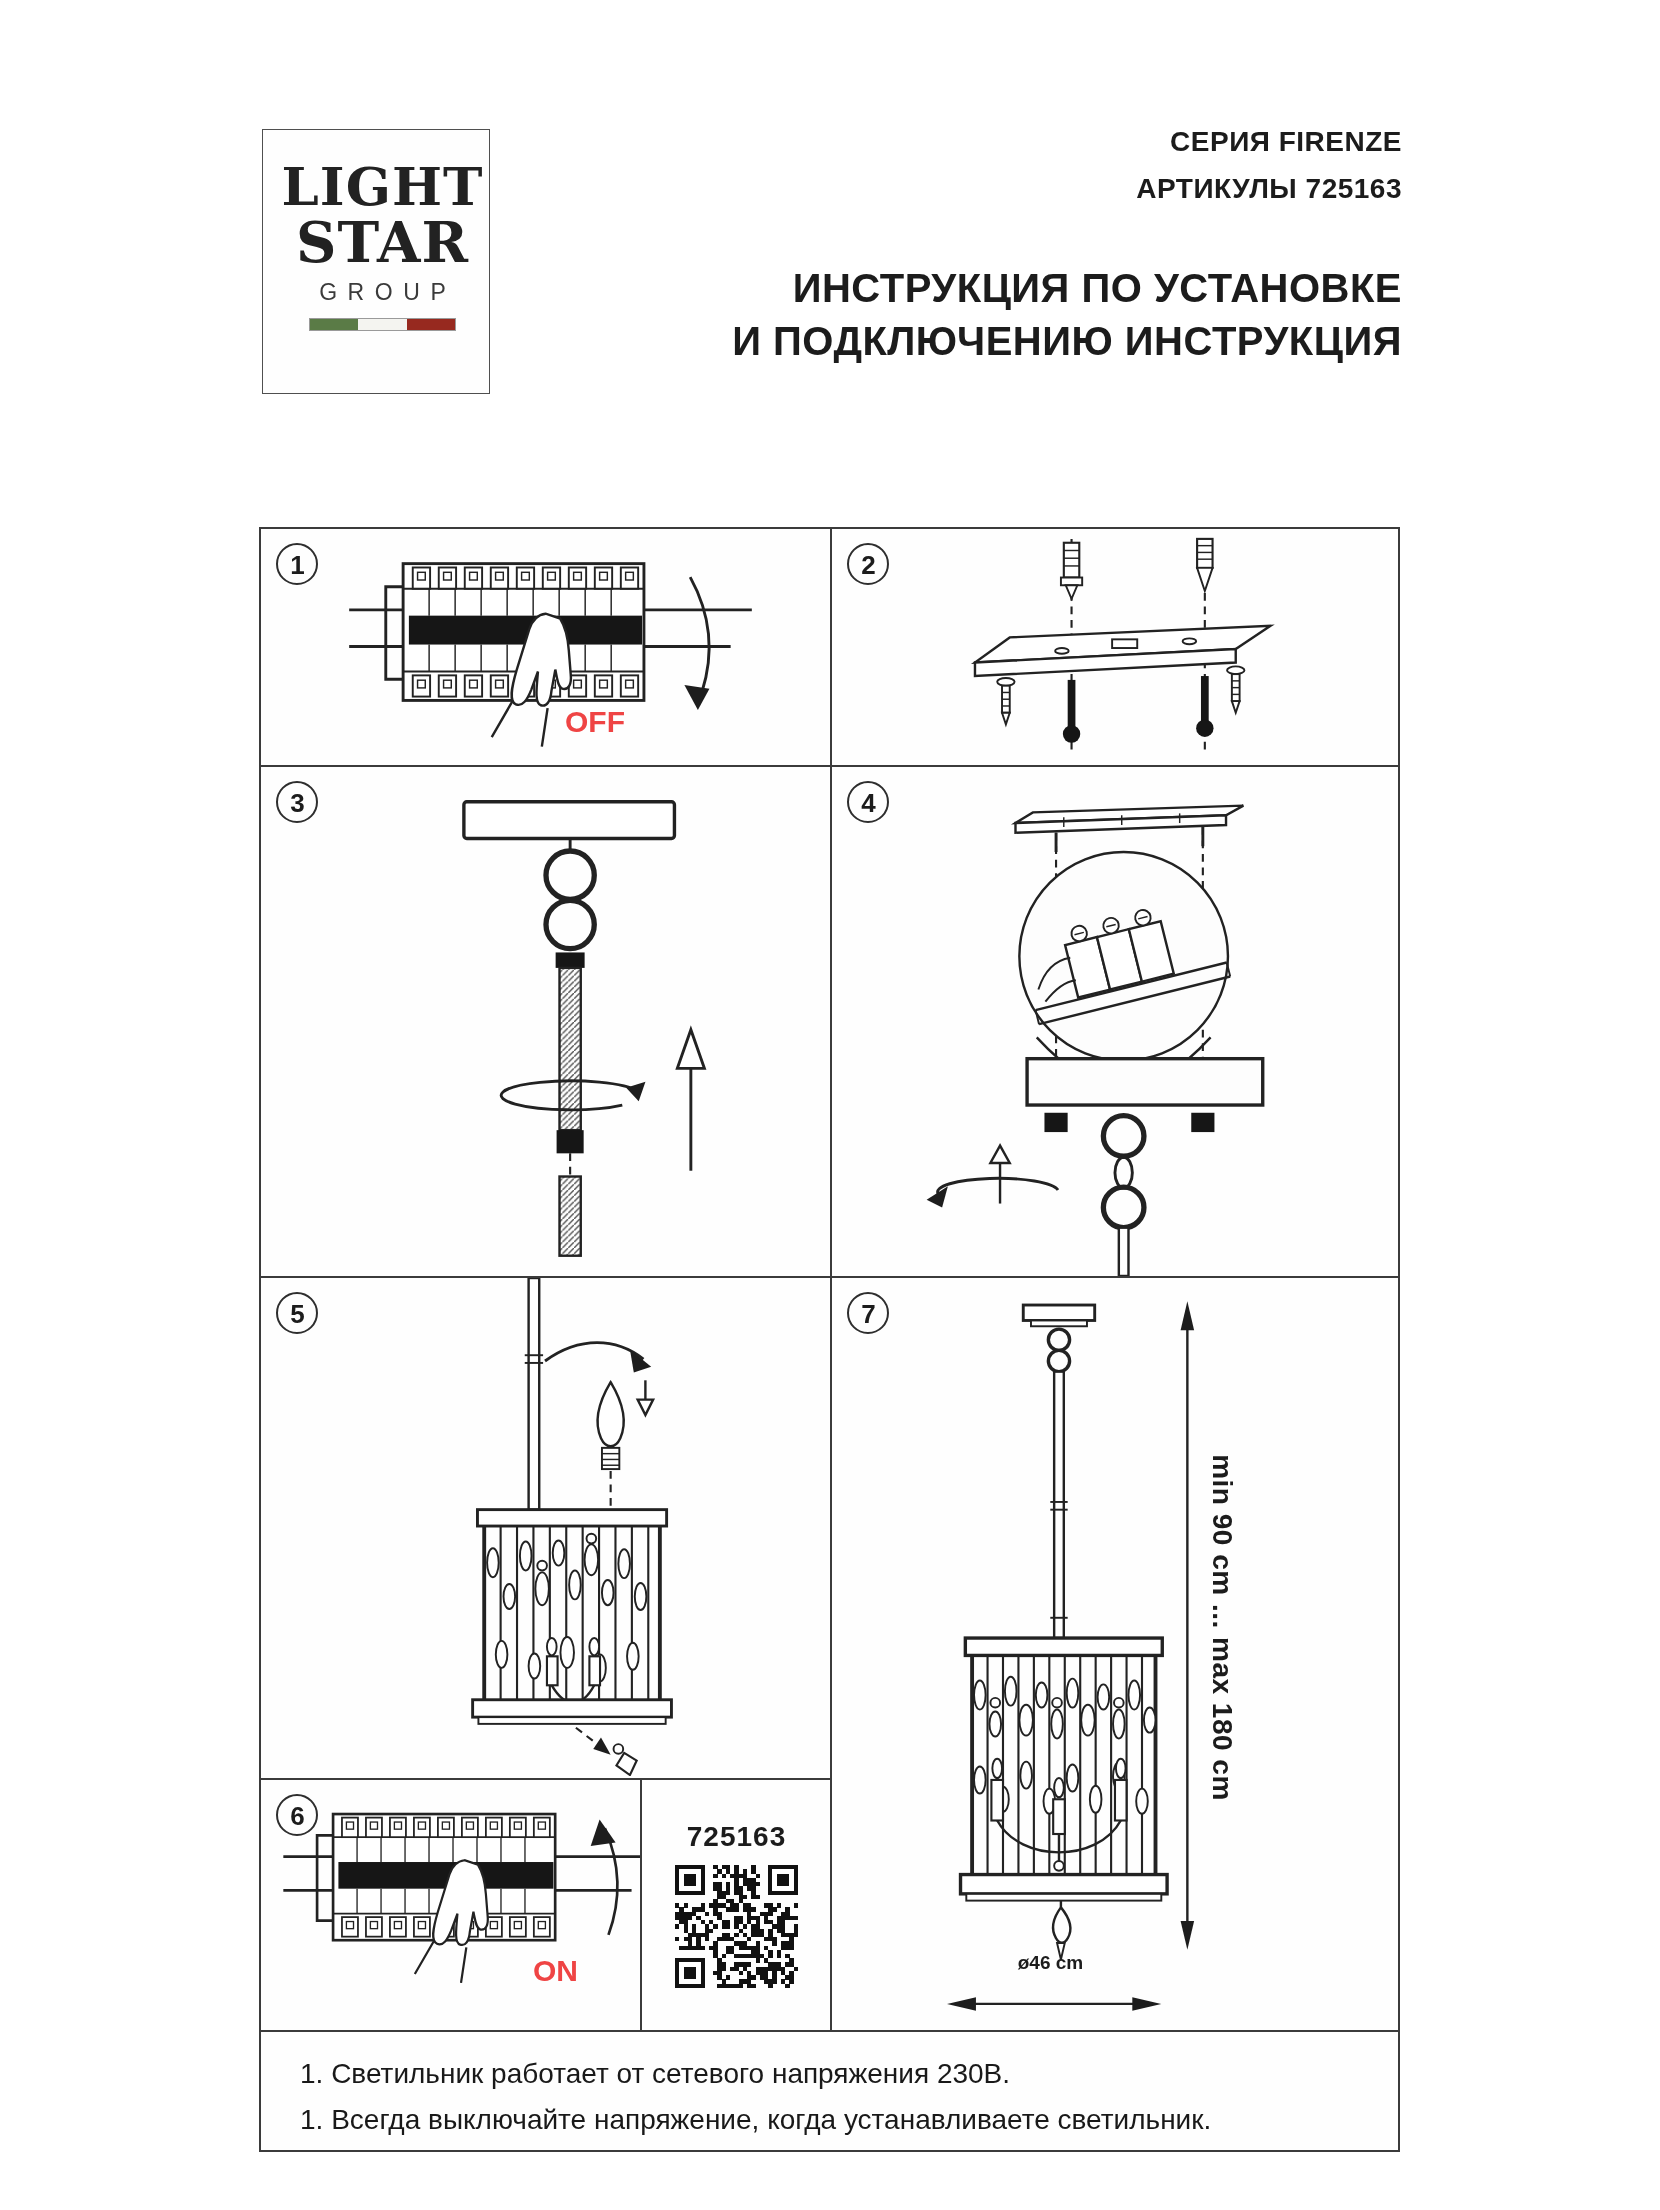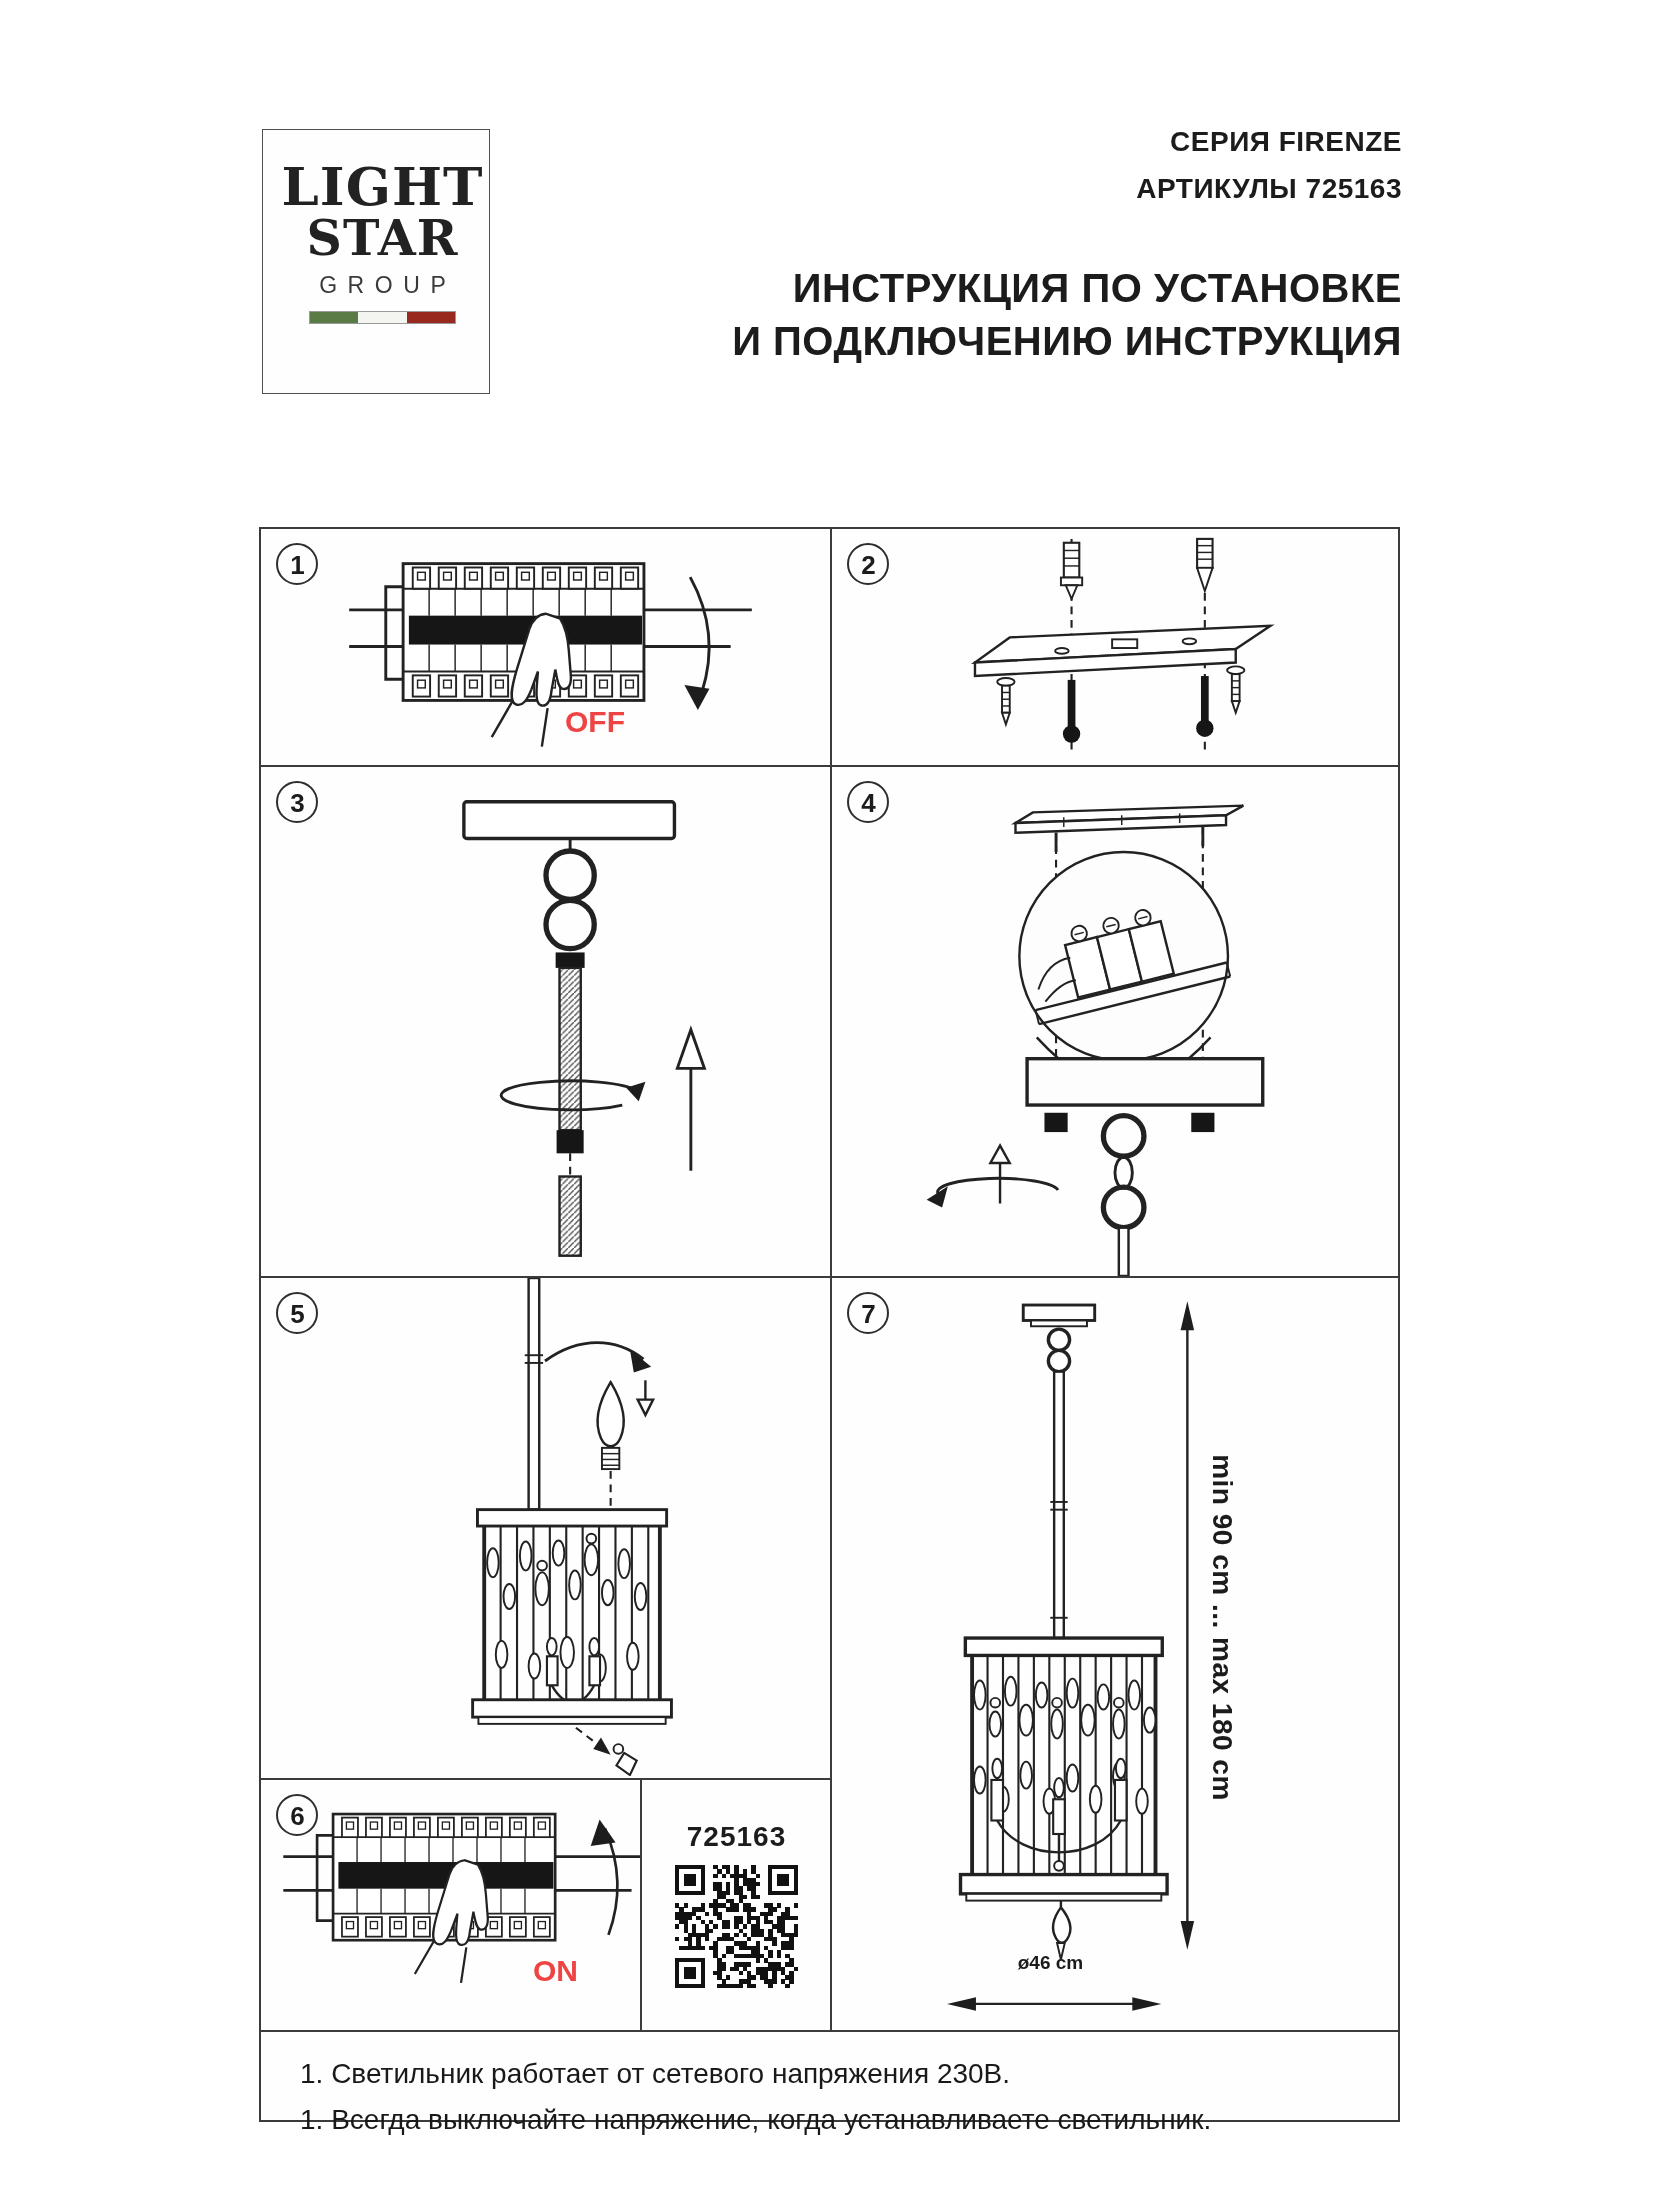--- a/index.html
+++ b/index.html
@@ -8,21 +8,21 @@
     font-family:"Liberation Sans",sans-serif;color:#1c1c1c;
     -webkit-font-smoothing:antialiased;
   }
   .abs{position:absolute;}
   
   .logo{left:262px;top:129px;width:228px;height:265px;border:1.9px solid #4f4f4f;
         background:#fefefe;text-align:center;box-sizing:border-box;padding-left:13px;}
   .logo-light{font-family:"DejaVu Serif","Liberation Serif",serif;font-weight:bold;
         font-size:53px;line-height:1.04;margin-top:29px;letter-spacing:1px;color:#222;}
   .logo-star{font-family:"DejaVu Serif","Liberation Serif",serif;font-weight:bold;
-        font-size:49px;line-height:1.0;letter-spacing:1px;color:#222;text-align:center;}
+        font-size:56px;line-height:1.0;letter-spacing:1px;color:#222;text-align:center;}
   .logo-group{font-size:23px;letter-spacing:10.6px;padding-left:10.6px;color:#3a3a3a;
         margin-top:8.7px;font-weight:normal;}
   .logo-flag{width:145px;height:10.6px;margin:12.6px auto 0;border:1px solid #9a9a9a;
         display:flex;box-sizing:content-box;}
   .logo-flag .seg{flex:1;}
   .seg.green{background:#5a7b46;}
   .seg.white{background:#f4f4f0;}
   .seg.red{background:#97291f;}
   
   .hdr{left:541px;top:118px;width:861px;text-align:right;}
@@ -31,21 +31,21 @@
   
   .cell{position:absolute;border:2.9px solid #3b3b3b;background:#fefefe;box-sizing:border-box;}
   .c1{left:259px;top:527px;width:574px;height:240px;}
   .c2{left:830px;top:527px;width:570px;height:240px;}
   .c3{left:259px;top:765px;width:574px;height:515px;}
   .c4{left:830px;top:765px;width:570px;height:515px;}
   .c5{left:259px;top:1276px;width:574px;height:504px;}
   .c6{left:259px;top:1778px;width:384px;height:256px;}
   .cqr{left:640px;top:1778px;width:193px;height:256px;text-align:right;}
   .c7{left:830px;top:1276px;width:570px;height:757px;}
-  .cnotes{left:259px;top:2030px;width:1141px;height:92px;}
+  .cnotes{left:259px;top:2030px;width:1141px;height:122px;}
   .badge{position:absolute;left:15.4px;top:13.5px;width:42px;height:42px;border:2.9px solid #2e2e2e;
          border-radius:50%;font-weight:bold;font-size:26px;line-height:41px;text-align:center;
          box-sizing:border-box;color:#1c1c1c;background:#fefefe;}
   .swlabel{position:absolute;font-weight:bold;font-size:30px;color:#ef4444;}
   .dim-v{position:absolute;left:158px;top:333px;width:463px;height:33px;text-align:center;
          font-weight:bold;font-size:28px;letter-spacing:0.5px;transform:rotate(90deg);}
   .dim-h{position:absolute;left:120px;top:674px;width:197px;text-align:center;
          font-weight:bold;font-size:19px;}
   .qrwrap{display:flex;flex-direction:column;align-items:center;padding-top:41px;}
   .qr-num{font-weight:bold;font-size:28px;letter-spacing:1px;}

